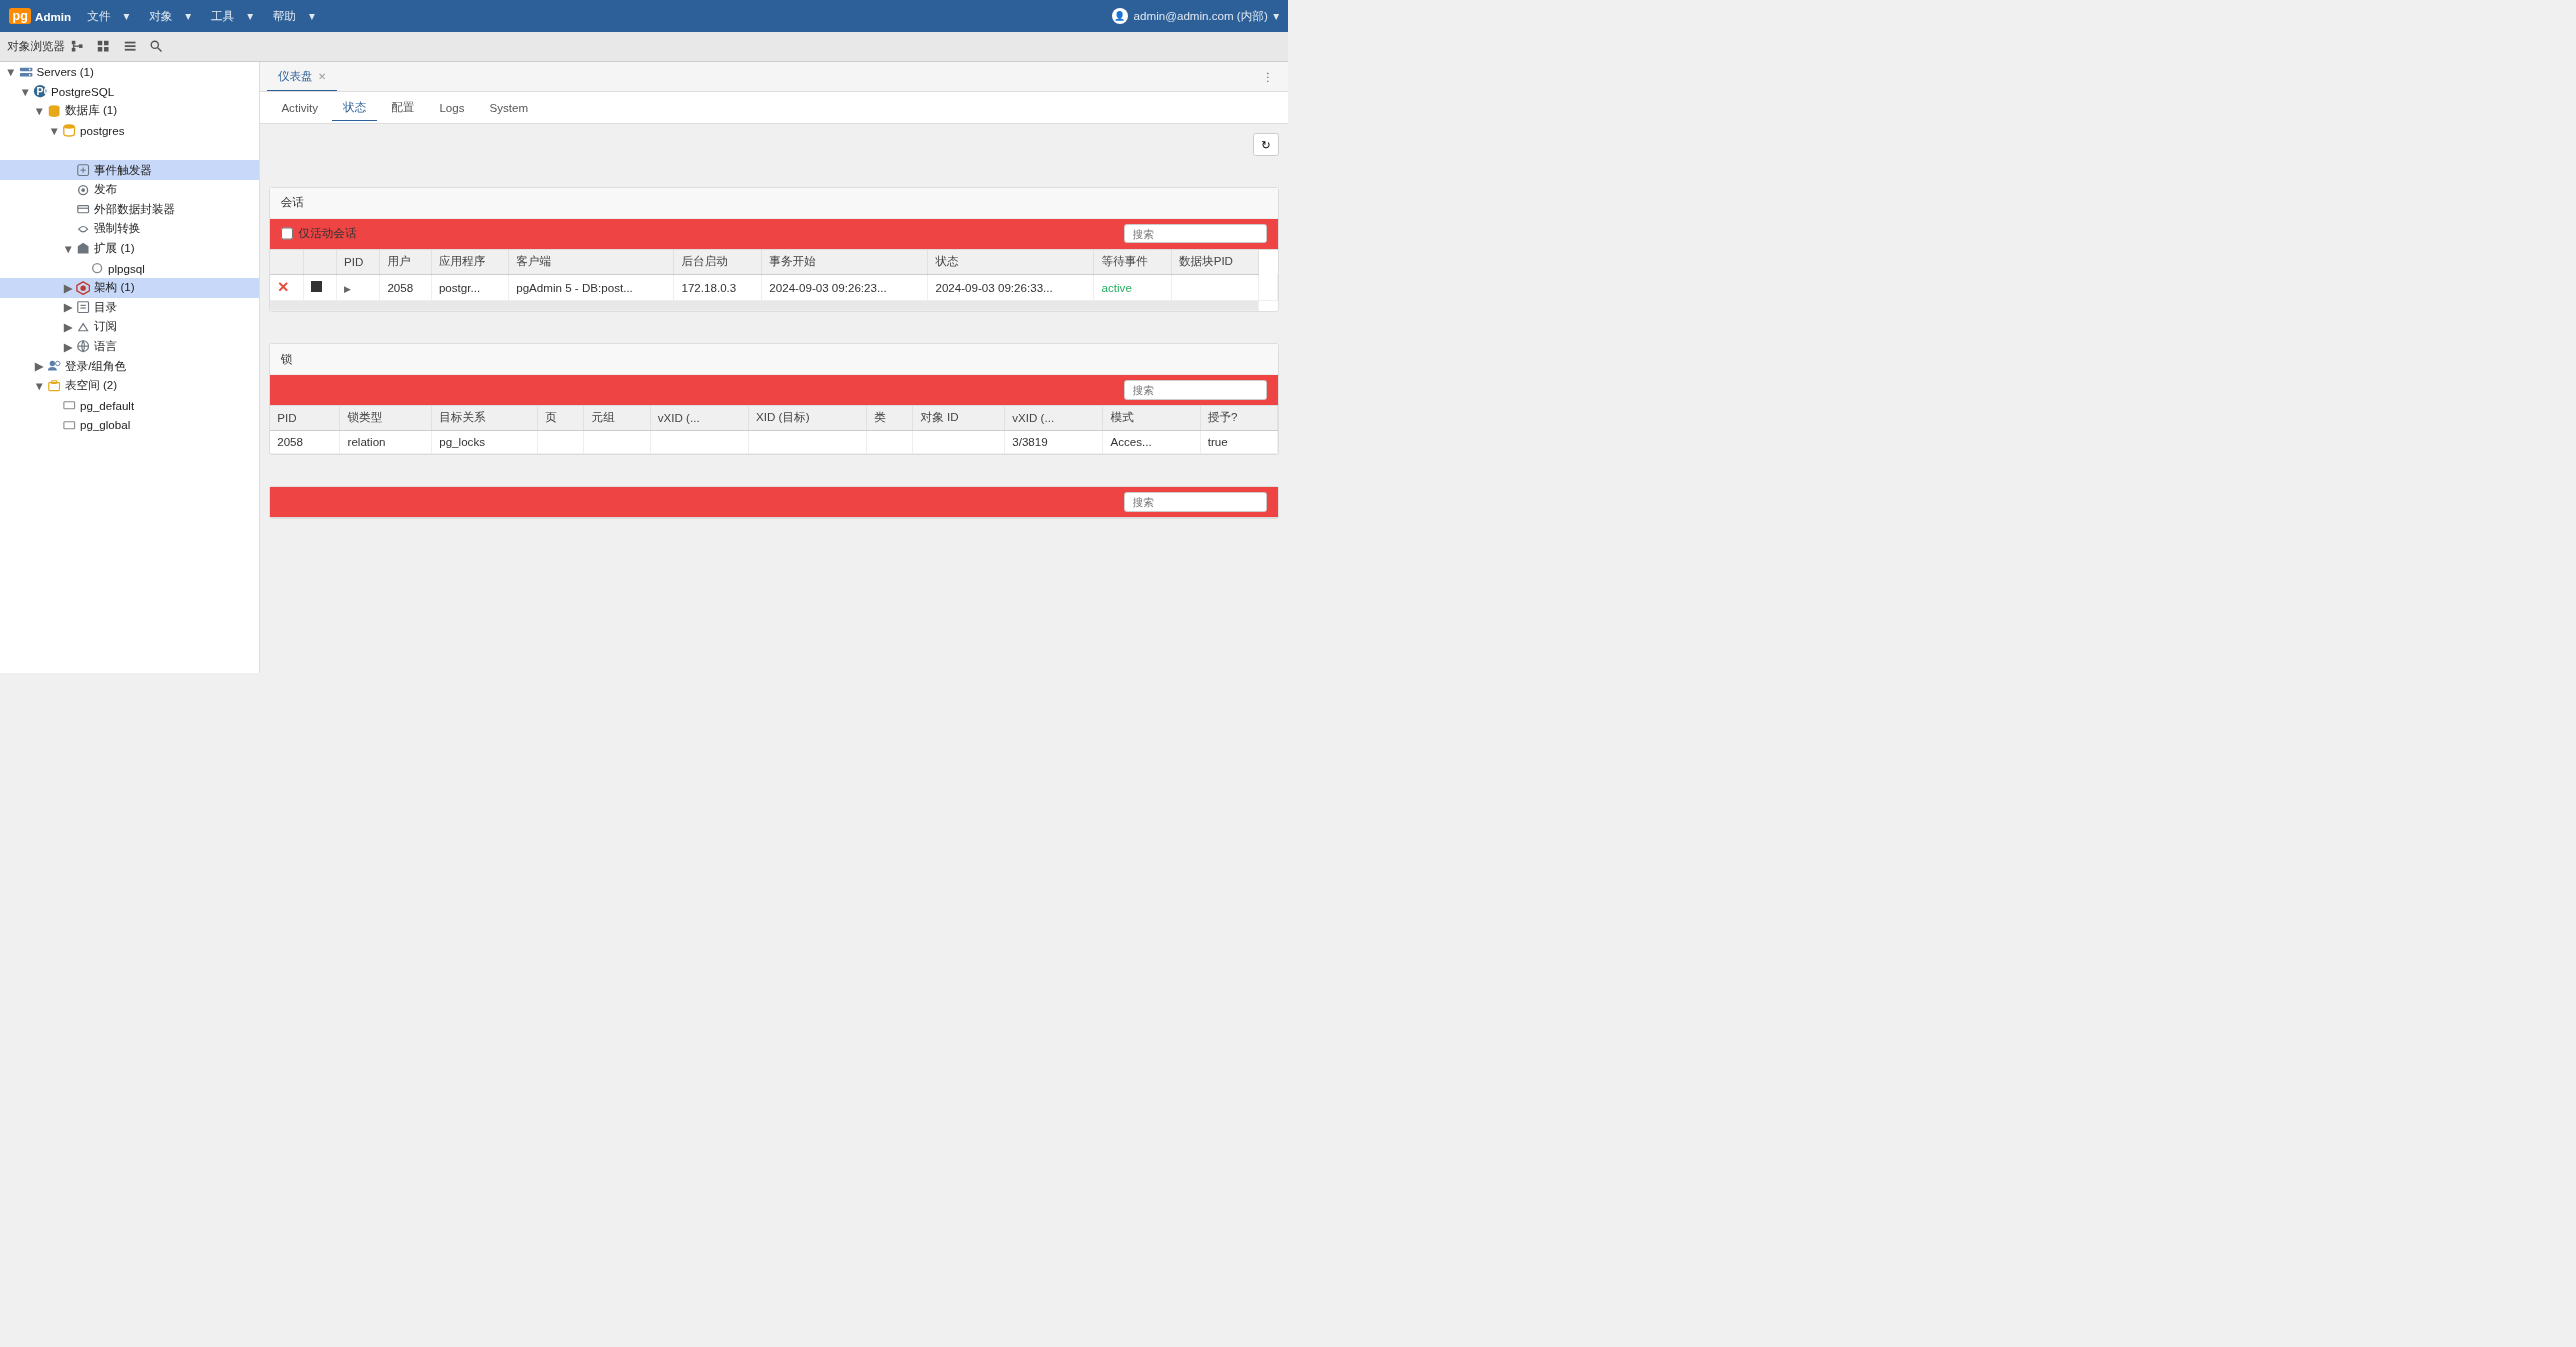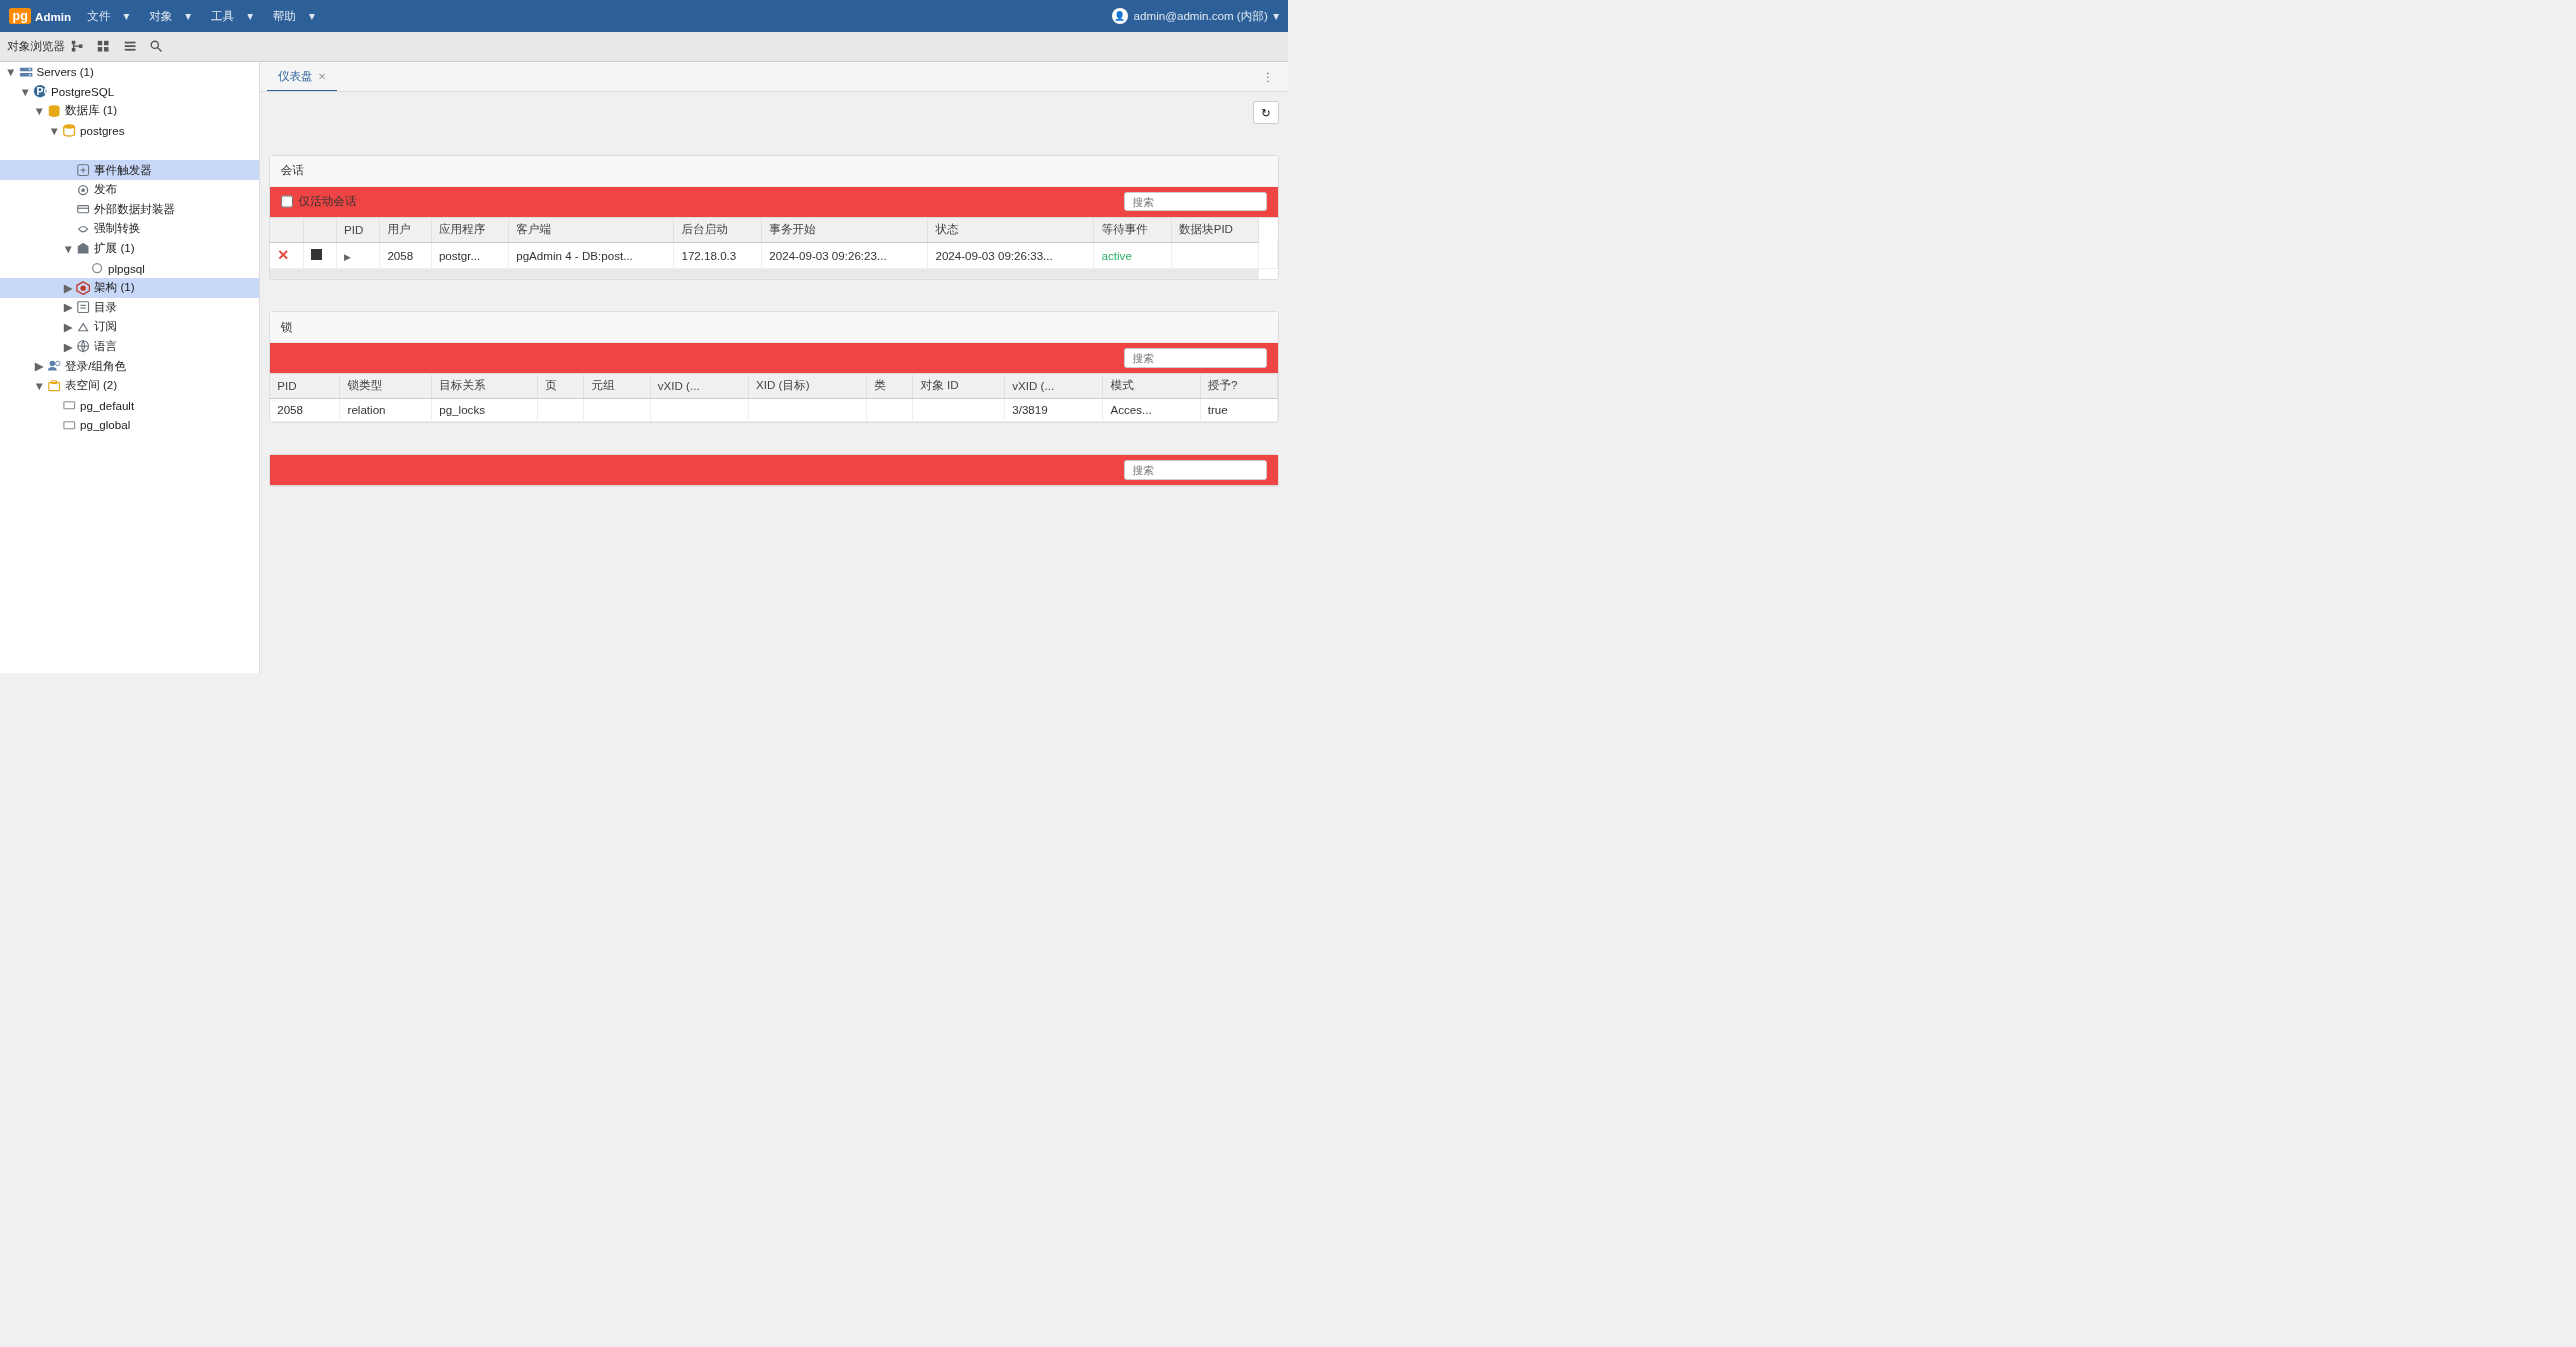--- a/index.html
+++ b/index.html
@@ -376,20 +376,37 @@
     <div class="tab-bar">
       <div class="tab-item active">
         <span>仪表盘</span>
         <span class="tab-close">✕</span>
       </div>
       <div class="tab-more">
         <span>⋮</span>
       </div>
     </div>
 
+    <div class="sub-tab-bar">
+      <div class="sub-tab">
+        <span>Activity</span>
+      </div>
+      <div class="sub-tab active">
+        <span>状态</span>
+      </div>
+      <div class="sub-tab">
+        <span>配置</span>
+      </div>
+      <div class="sub-tab">
+        <span>Logs</span>
+      </div>
+      <div class="sub-tab">
+        <span>System</span>
+      </div>
+    </div>
 
     <div class="content-scroll">
 
       <div style="display:flex; justify-content:flex-end; margin-bottom:5.4px;">
         <button style="background:#fff; border:0.9px solid #ccc; border-radius:2.7px; padding:3.6px 7.2px; cursor:pointer; font-size:11.6px;">↻</button>
       </div>
 
       <div class="section">
         <div class="section-header">
           <span>会话</span>
@@ -426,21 +443,21 @@
                   <span class="icon-red-x" style="cursor:pointer;">✕</span>
                 </td>
                 <td>
                   <span style="display:inline-block;width:10.7px;height:10.7px;background:#333;cursor:pointer;"></span>
                 </td>
                 <td>
                   <span style="cursor:pointer; font-size:9px; color:#666;">▶</span>
                 </td>
                 <td>2058</td>
                 <td>postgr...</td>
-                <td>pgAdmin 4 - DB:post...</td>
+                <td>pgAdmin 5 - DB:post...</td>
                 <td>172.18.0.3</td>
                 <td>2024-09-03 09:26:23...</td>
                 <td>2024-09-03 09:26:33...</td>
                 <td><span class="status-active">active</span></td>
                 <td></td>
                 <td></td>
               </tr>
               <tr class="scrollbar-row">
                 <td colspan="11" style="height:10.7px; background:#e8e8e8;"></td>
               </tr>

